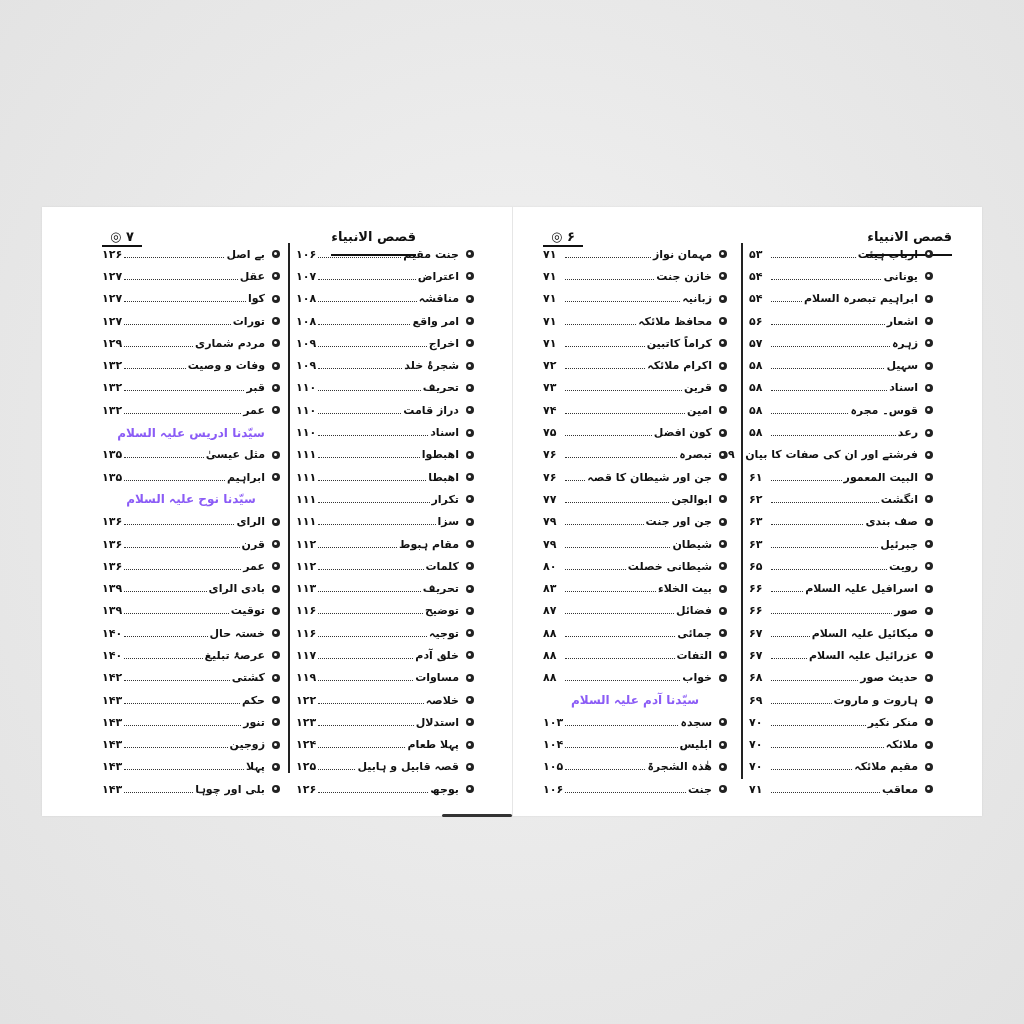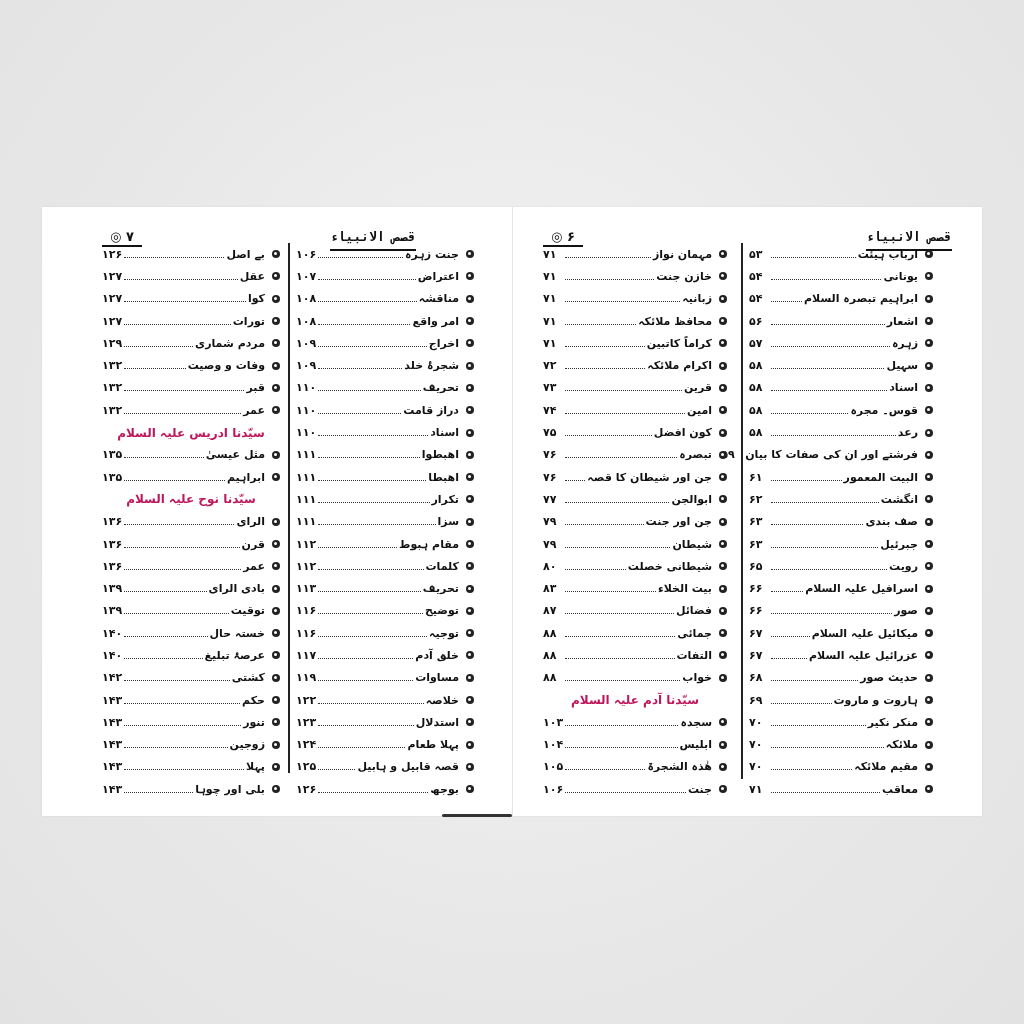--- a/index.html
+++ b/index.html
@@ -5,50 +5,50 @@
   html,body{margin:0;padding:0;}
   body{width:1024px;height:1024px;background:#e9e9e9;position:relative;overflow:hidden;font-family:"DejaVu Sans",sans-serif;}
   .bg-grad{position:absolute;inset:0;background:radial-gradient(ellipse at 50% 45%, #f3f3f3 0%, #e8e8e8 60%, #e2e2e2 100%);}
   .book{position:absolute;left:42px;top:207px;width:940px;height:609px;background:#fff;box-shadow:0 0 2px rgba(0,0,0,0.08);}
   .spine{position:absolute;left:470px;top:0;width:1px;height:609px;background:#e6e6e6;}
   .spine-mark{position:absolute;left:400px;top:607px;width:70px;height:3px;background:#333;border-radius:2px;}
   .page{position:absolute;top:0;height:609px;}
   .page.left{left:0;width:470px;}
   .page.right{left:471px;width:469px;}
   .hdr{position:absolute;top:22px;height:22px;font-size:13px;font-weight:bold;color:#111;}
-  .hdr .title{position:absolute;border-bottom:2px solid #111;padding-bottom:4px;white-space:nowrap;direction:rtl;font-family:Liberation Mono, monospace;}
+  .hdr .title{position:absolute;border-bottom:2px solid #111;padding-bottom:10px;white-space:nowrap;direction:rtl;}
   .hdr .pnum{position:absolute;border-bottom:2px solid #111;padding:0 8px 1px 8px;white-space:nowrap;}
   .col{position:absolute;top:36px;direction:rtl;}
   .rule{position:absolute;top:36px;width:2px;background:#222;}
   .row{height:22.3px;display:flex;align-items:center;direction:rtl;font-size:11px;color:#111;white-space:nowrap;}
   .bullet{width:8px;height:8px;border-radius:50%;background:#222;margin-left:7px;flex:none;position:relative;}
   .bullet::after{content:"";position:absolute;left:2px;top:2px;width:3px;height:3px;border-radius:50%;background:#fff;}
   .label{flex:none;font-weight:bold;}
   .dots{flex:1;border-bottom:1.5px dotted #333;height:0;margin:6px 2px 0 2px;}
   .num{flex:none;font-weight:bold;direction:ltr;min-width:20px;text-align:left;}
-  .section{height:22.3px;display:flex;align-items:center;justify-content:center;font-size:12px;font-weight:bold;color:#be185d;direction:rtl;}
+  .section{height:22.3px;display:flex;align-items:center;justify-content:center;font-size:12px;font-weight:bold;color:#8b5cf6;direction:rtl;}
 </style>
 </head>
 <body>
 
 <div class="bg-grad"></div>
 
 <div class="book">
   <div class="spine"></div>
   <div class="spine-mark"></div>
 
   <div class="page left">
     <div class="hdr" style="left:0;width:470px;">
       <span class="title" style="right:96px;">قصص الانبیاء</span>
       <span class="pnum" style="left:60px;"><span>◎</span> <span>۷</span></span>
     </div>
     <div class="col" id="lp-right" style="left:254px;width:178px;">
         <div class="row">
           <span class="bullet"></span>
-          <span class="label">جنت زہرہ</span>
+          <span class="label">جنت مقیم</span>
           <span class="dots"></span>
           <span class="num">۱۰۶</span>
         </div>
         <div class="row">
           <span class="bullet"></span>
           <span class="label">اعتراض</span>
           <span class="dots"></span>
           <span class="num">۱۰۷</span>
         </div>
         <div class="row">

